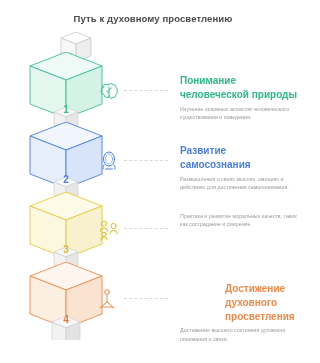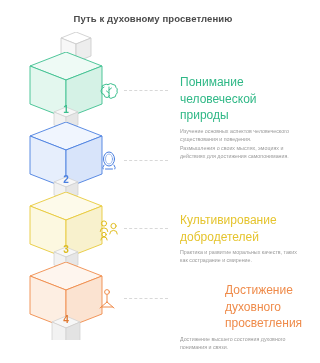--- a/index.html
+++ b/index.html
@@ -36,21 +36,21 @@
   .row{ position:absolute; left:96px; width:210px; }
   .icon{
     position:absolute; left:0; top:0; width:26px; height:26px;
   }
   .dash{
     position:absolute; left:28px; top:12px; width:44px;
     border-top:1px dashed #d8d8d8;
   }
   .txt{ position:absolute; left:84px; top:-4px; width:118px; }
   .h{
-    font-size:12px; font-weight:400; line-height:1.38;
+    font-size:10px; font-weight:700; line-height:1.38;
     margin-bottom:3px;
   }
   .d{
     font-size:5.3px; font-weight:400; line-height:1.55; color:#9a9a9a;
   }
 </style>
 </head>
 <body>
 
 <div class="page">
@@ -156,40 +156,40 @@
           <ellipse cx="13" cy="11" rx="5.5" ry="7"></ellipse>
           <ellipse cx="13" cy="11" rx="3.5" ry="5" opacity="0.55"></ellipse>
           <path d="M8 17 q-2 3 -1 4"></path>
           <path d="M18 17 q2 3 1 4"></path>
           <path d="M9.5 21 l7 0"></path>
         </g>
       </svg>
     </div>
     <div class="dash"></div>
     <div class="txt">
+      <div class="h" style="color:#4a7fe0;">Развитие самосознания</div>
       <div class="d">Размышления о своих мыслях, эмоциях и действиях для достижения самопонимания.</div>
     </div>
   </div>
 
   <div class="row" style="top:216px;">
     <div class="icon">
       <svg width="26" height="26" viewBox="0 0 26 26">
         <g stroke="#e0bd22" stroke-width="1" fill="none" stroke-linecap="round">
           <circle cx="8" cy="7.5" r="2.6"></circle>
           <path d="M4.2 15.5 q0-3.6 3.8-3.6 q3.8 0 3.8 3.6"></path>
           <circle cx="17.5" cy="10" r="2.6"></circle>
           <path d="M13.7 18 q0-3.6 3.8-3.6 q3.8 0 3.8 3.6"></path>
           <circle cx="8" cy="18.5" r="2.2"></circle>
           <path d="M4.8 24 q0-3 3.2-3 q3.2 0 3.2 3"></path>
         </g>
       </svg>
     </div>
     <div class="dash"></div>
     <div class="txt">
-      <div class="h" style="color:#e5c42e;">Культивирование добродетелей</div>
       <div class="d">Практика и развитие моральных качеств, таких как сострадание и смирение.</div>
     </div>
   </div>
 
   <div class="row" style="top:286px;">
     <div class="icon">
       <svg width="26" height="26" viewBox="0 0 26 26">
         <g stroke="#ef8b4a" stroke-width="1" fill="none" stroke-linecap="round">
           <circle cx="11" cy="6" r="2.4"></circle>
           <path d="M11 9 l0 7"></path>

